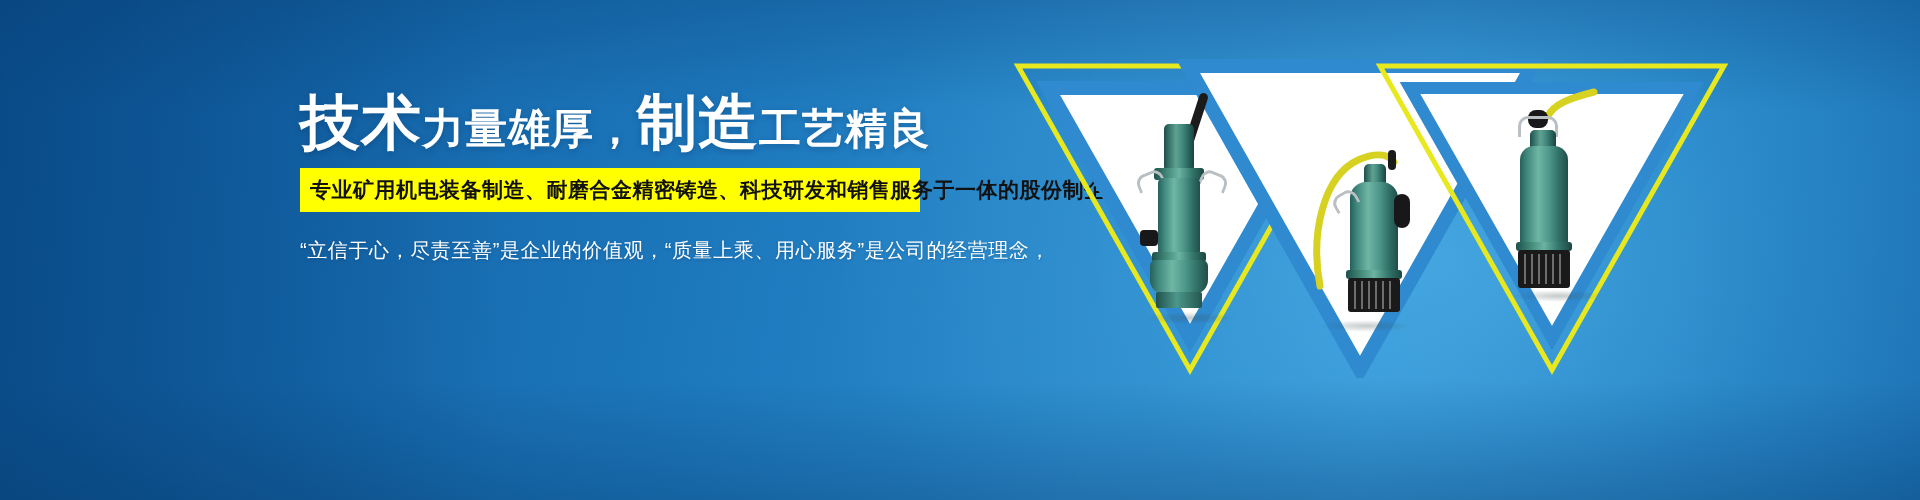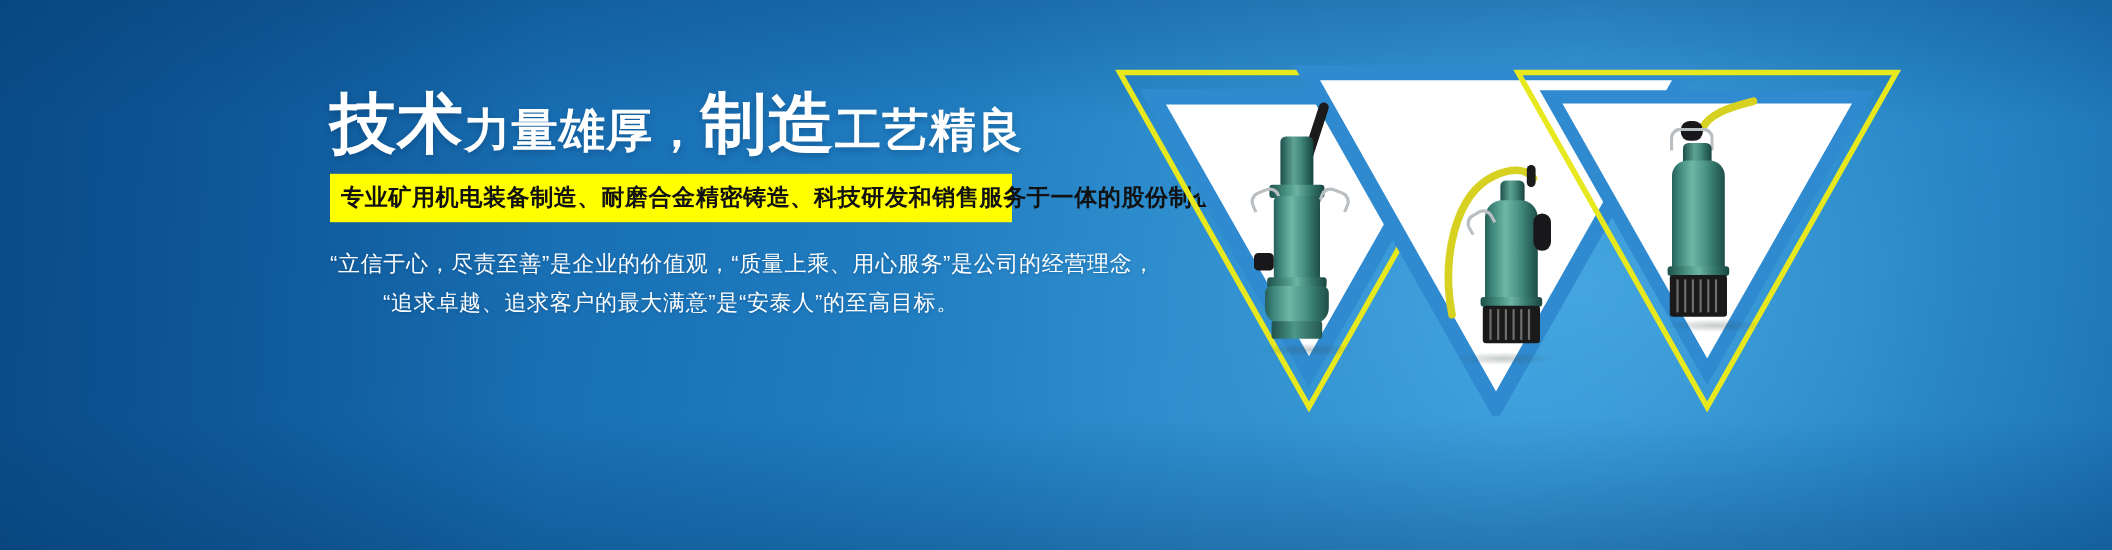--- a/index.html
+++ b/index.html
@@ -41,21 +41,21 @@
     left: 0; top: 0; bottom: 0;
     width: 26%;
     background: linear-gradient(90deg, rgba(6,62,115,0.55) 0%, rgba(6,62,115,0.0) 100%);
     pointer-events: none;
   }
 
   
   .text-block {
     position: absolute;
     left: 300px;
-    top: 81px;
+    top: 91px;
     width: 620px;
   }
   .headline {
     margin: 0;
     color: #ffffff;
     font-size: 54px;
     font-weight: bold;
     letter-spacing: 1px;
     line-height: 1.05;
     text-align: center;
@@ -176,21 +176,20 @@
   <div class="text-block">
 
     <h1 class="headline">
       <span class="big">技术</span><span class="small">力量雄厚，</span><span class="big">制造</span><span class="small">工艺精良</span>
     </h1>
 
     <div class="subtitle-bar">专业矿用机电装备制造、耐磨合金精密铸造、科技研发和销售服务于一体的股份制企业</div>
 
     <div class="body-lines">
       <div class="body-line">“立信于心，尽责至善”是企业的价值观，“质量上乘、用心服务”是公司的经营理念，</div>
-      <div class="body-line">“追求卓越、追求客户的最大满意”是“安泰人”的至高目标。</div>
     </div>
 
   </div>
 
   <div class="graphic">
 
     <svg width="880" height="320" viewBox="0 0 880 320">
 
       <polygon points="8,8 352,8 180,312" fill="none" stroke="#e8e81e" stroke-width="5"></polygon>
       <polygon points="38,30 322,30 180,280" fill="#ffffff" stroke="#2f8ad0" stroke-width="14"></polygon>

